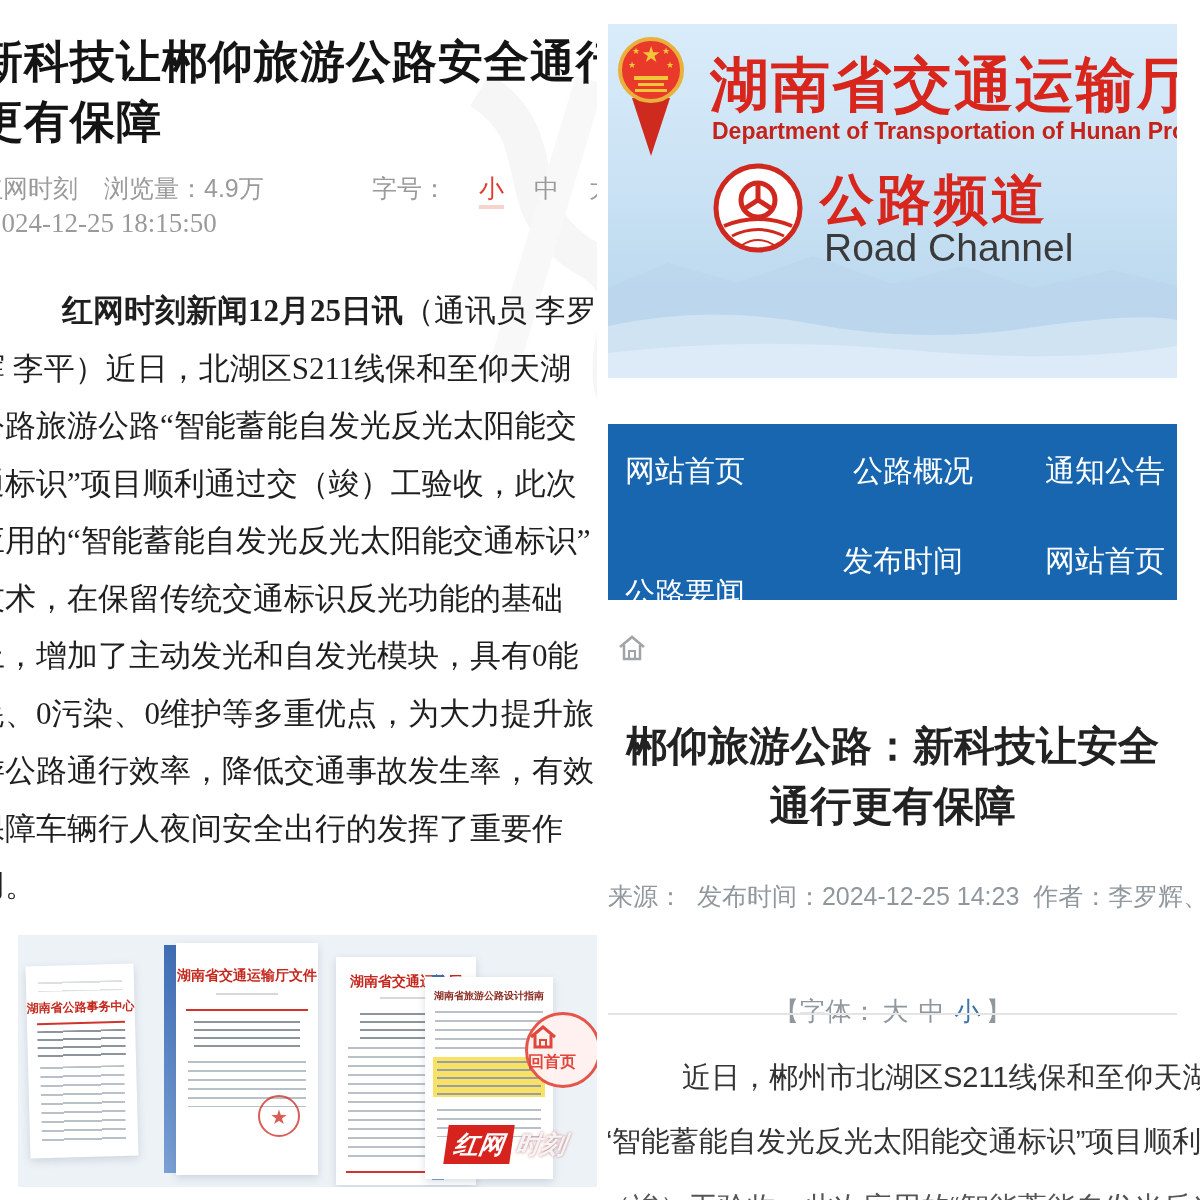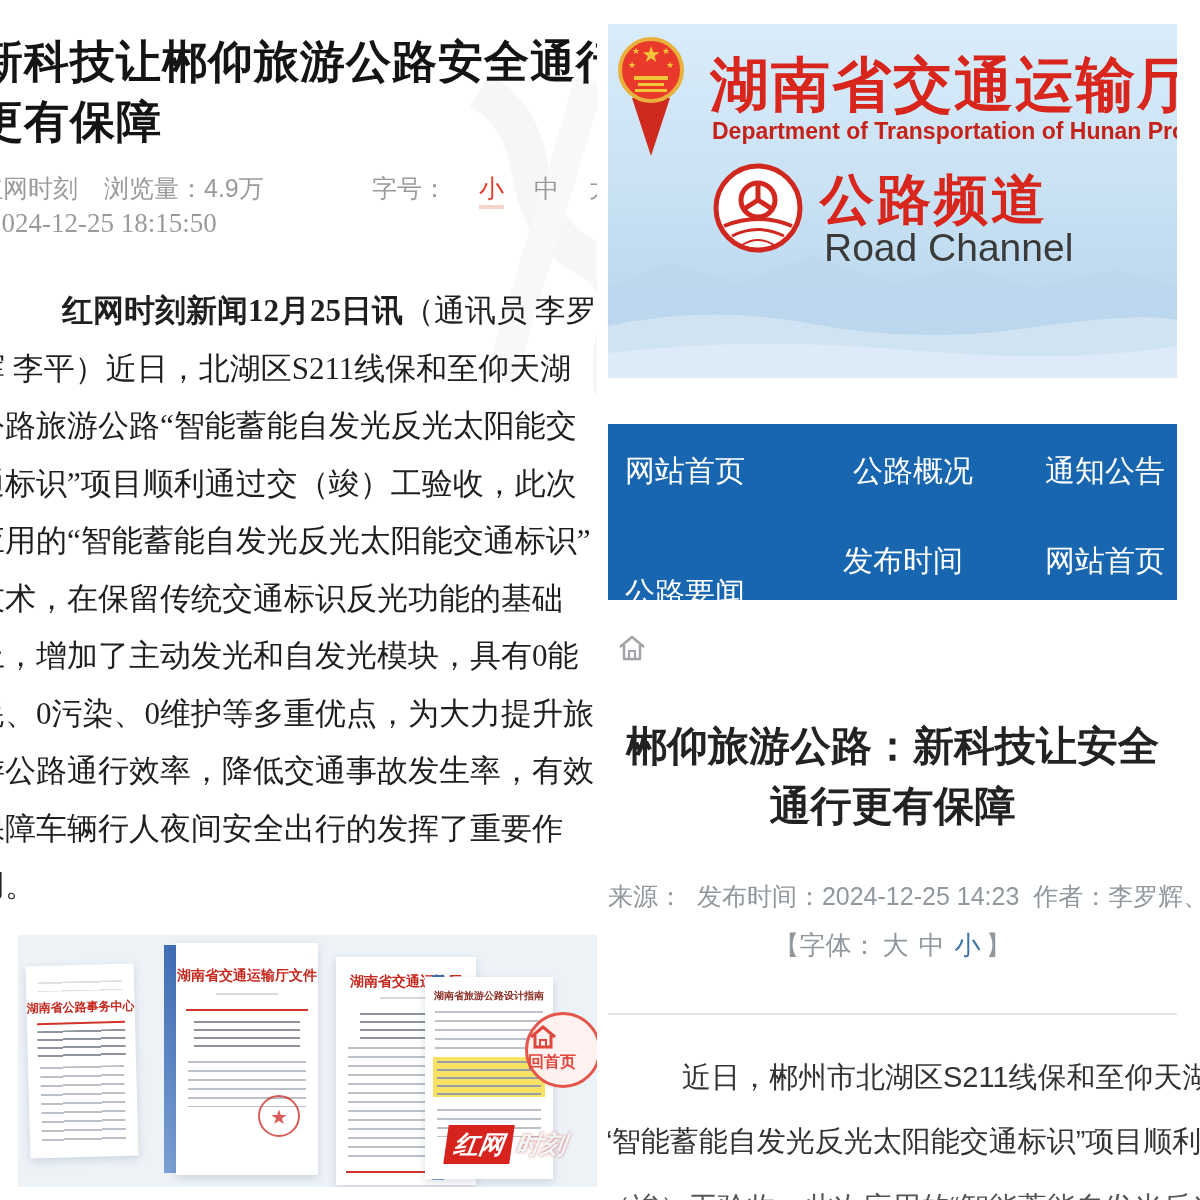--- a/index.html
+++ b/index.html
@@ -64,21 +64,21 @@
   .search-btn { position:absolute; right:0px; top:-2px; width:123px; height:66px; border:none; border-radius:9px;
                 background:#1d79ba; color:#ffffff; font-size:30px; font-weight:bold; cursor:pointer;
                 font-family:"Liberation Sans", sans-serif; }
   .nav { position:absolute; left:0; top:424px; width:569px; height:176px; background:#1866b0; }
   .nav-item { position:absolute; color:#ffffff; font-size:30px; white-space:nowrap; cursor:pointer; }
   .breadcrumb { position:absolute; left:8px; top:633px; height:34px; font-size:26px; color:#8c9094; white-space:nowrap; }
   .breadcrumb svg { vertical-align:-6px; margin-right:12px; }
   .r-title { position:absolute; left:0; top:716px; width:569px; text-align:center; font-size:41px; font-weight:bold;
              color:#222; line-height:60px; }
   .r-meta { position:absolute; left:0; top:880px; width:569px; text-align:center; font-size:25px; color:#90979d; white-space:nowrap; }
-  .r-fontrow { position:absolute; left:0; top:928px; width:569px; text-align:center; font-size:26px; color:#90979d; }
+  .r-fontrow { position:absolute; left:0; top:994px; width:569px; text-align:center; font-size:26px; color:#90979d; }
   .r-fontrow .fz { margin:0 5px; cursor:pointer; }
   .r-fontrow .fz-active { color:#3f74a8; }
   .r-divider { position:absolute; left:0; top:1013px; width:569px; height:2px; background:#e4e4e4; }
   .r-body-line { position:absolute; left:0; width:600px; height:62px; line-height:62px; font-size:29px; color:#333; white-space:nowrap; }
   .rb-1 { top:1046px; padding-left:74px; }
   .rb-2 { top:1110px; left:-6px; }
   .rb-3 { top:1176px; left:-6px; color:#555; }
 </style>
 </head>
 <body>

